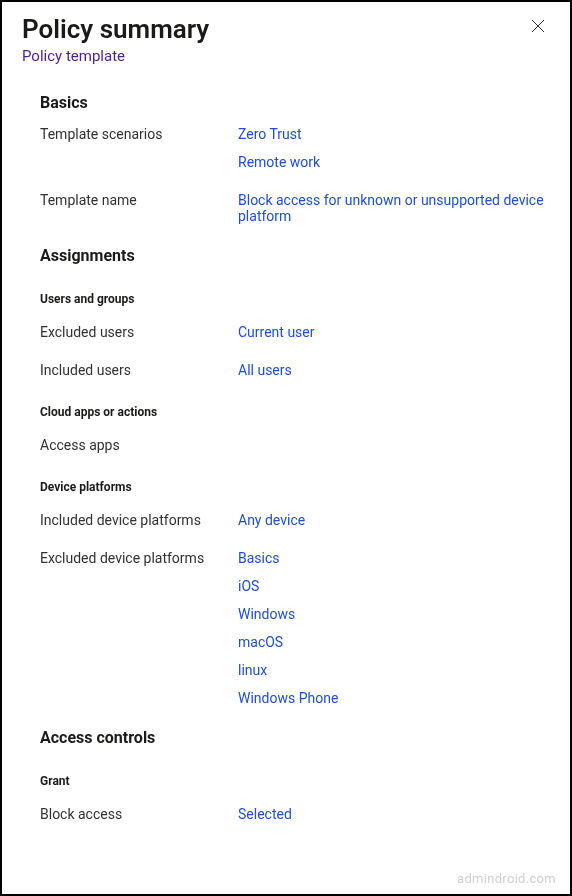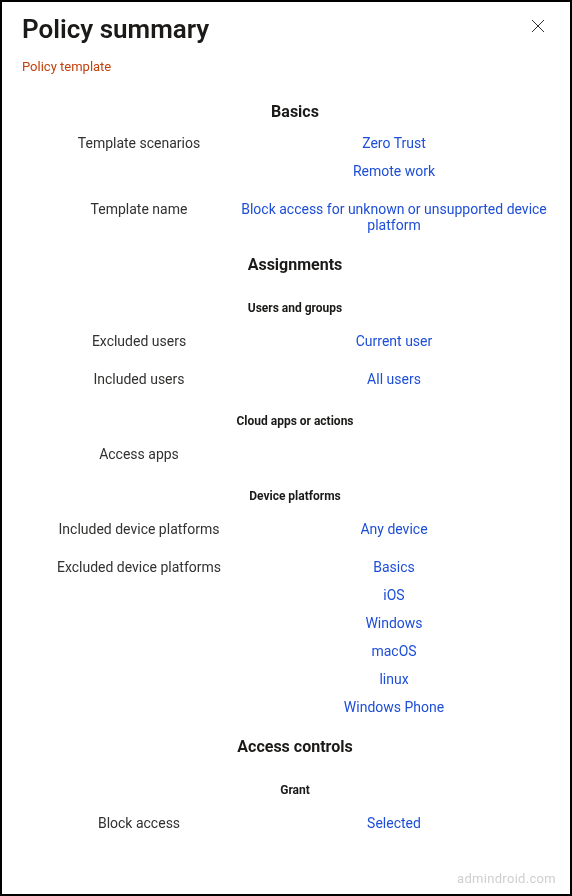--- a/index.html
+++ b/index.html
@@ -25,43 +25,42 @@
       position: relative;
       margin-bottom: 28px;
     }
     .title {
       font-size: 26px;
       font-weight: 600;
       color: #1b1a19;
       line-height: 1.2;
     }
     .subtitle {
-      font-size: 13px;
-      color: #c2410c;
-      margin-top: 14px;
+      font-size: 15px;
+      color: #4c1d95;
+      margin-top: 2px;
     }
     .close-btn {
       position: absolute;
       top: 0;
       right: 0;
       width: 24px;
       height: 24px;
       display: flex;
       align-items: center;
       justify-content: center;
       cursor: pointer;
       color: #323130;
     }
     .close-btn svg {
       width: 14px;
       height: 14px;
     }
     .content {
       padding-left: 18px;
-      text-align: center;
     }
     .section-heading {
       font-size: 16px;
       font-weight: 700;
       color: #1b1a19;
       margin-bottom: 14px;
       margin-top: 8px;
     }
     .subsection-heading {
       font-size: 12px;

